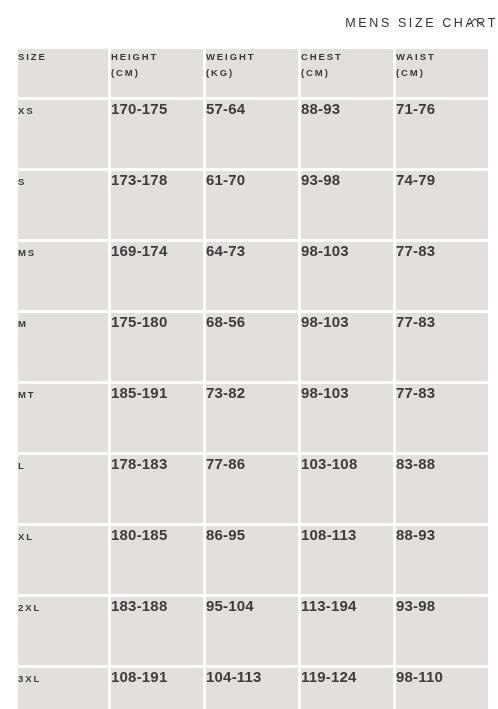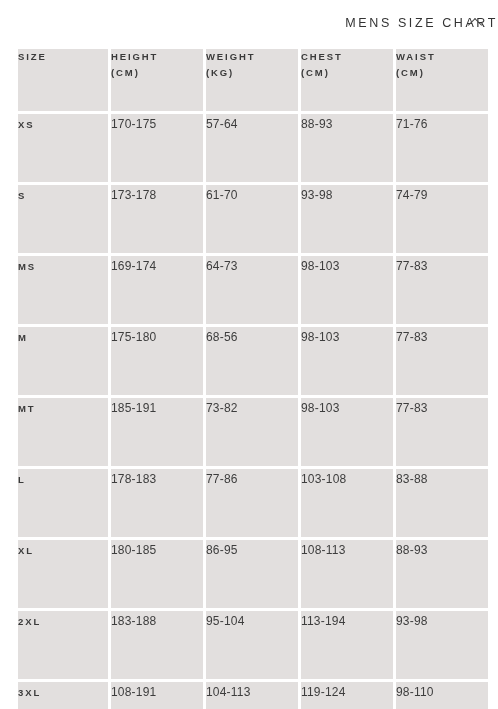--- a/index.html
+++ b/index.html
@@ -81,21 +81,21 @@
     padding: 0;
     margin: 0;
     text-align: left;
     vertical-align: top;
     border: 0;
   }
   .size-table col.c-size   { width: 90px; }
   .size-table col.c-metric { width: 92px; }
 
   .head-cell {
-    height: 62px;
+    height: 48px;
     padding: 14px 0 0 14px;
     box-sizing: border-box;
   }
   .head-line {
     display: block;
     font-size: 9.5px;
     font-weight: 700;
     letter-spacing: 1.9px;
     color: #3a3a3a;
     text-transform: uppercase;
@@ -111,22 +111,22 @@
   .size-label {
     font-size: 9.5px;
     font-weight: 700;
     letter-spacing: 1.9px;
     color: #3a3a3a;
     text-transform: uppercase;
     line-height: 14px;
     white-space: nowrap;
   }
   .cell-value {
-    font-size: 12px;
-    font-weight: 400;
+    font-size: 15px;
+    font-weight: 700;
     letter-spacing: 0.2px;
     color: #3d3d3d;
     line-height: 14px;
     white-space: nowrap;
   }
 </style>
 </head>
 <body>
 
 <div class="chart-panel">

